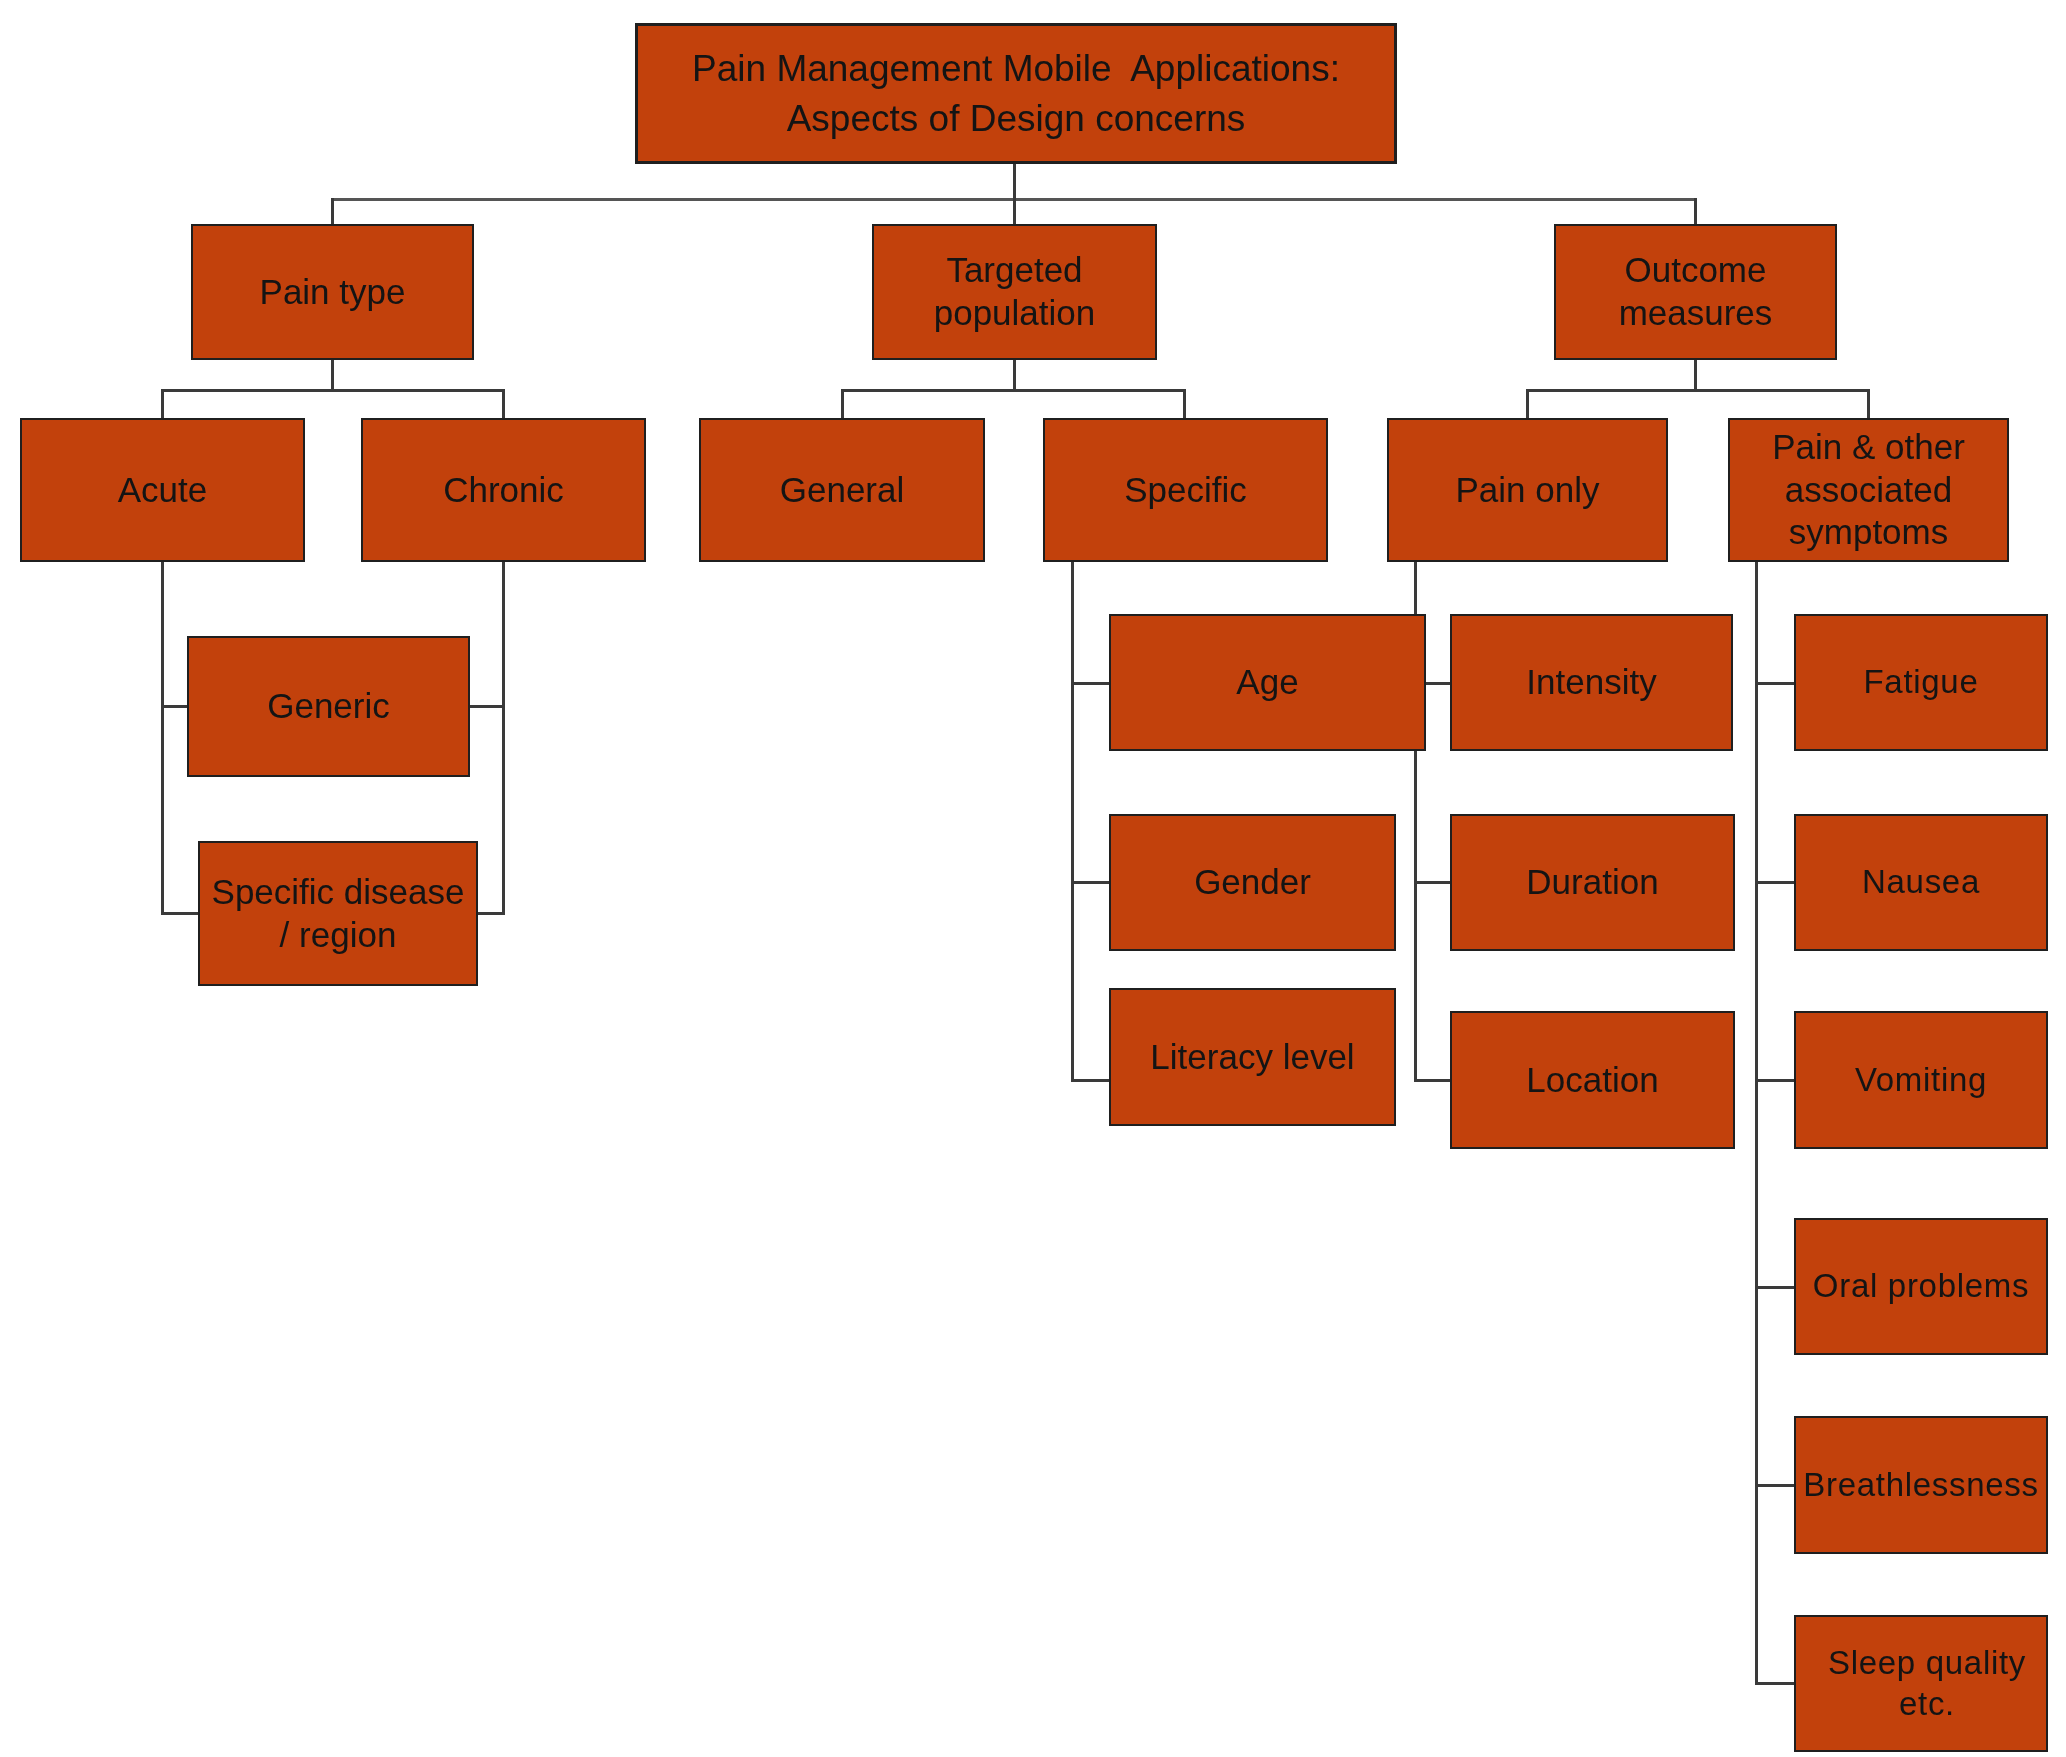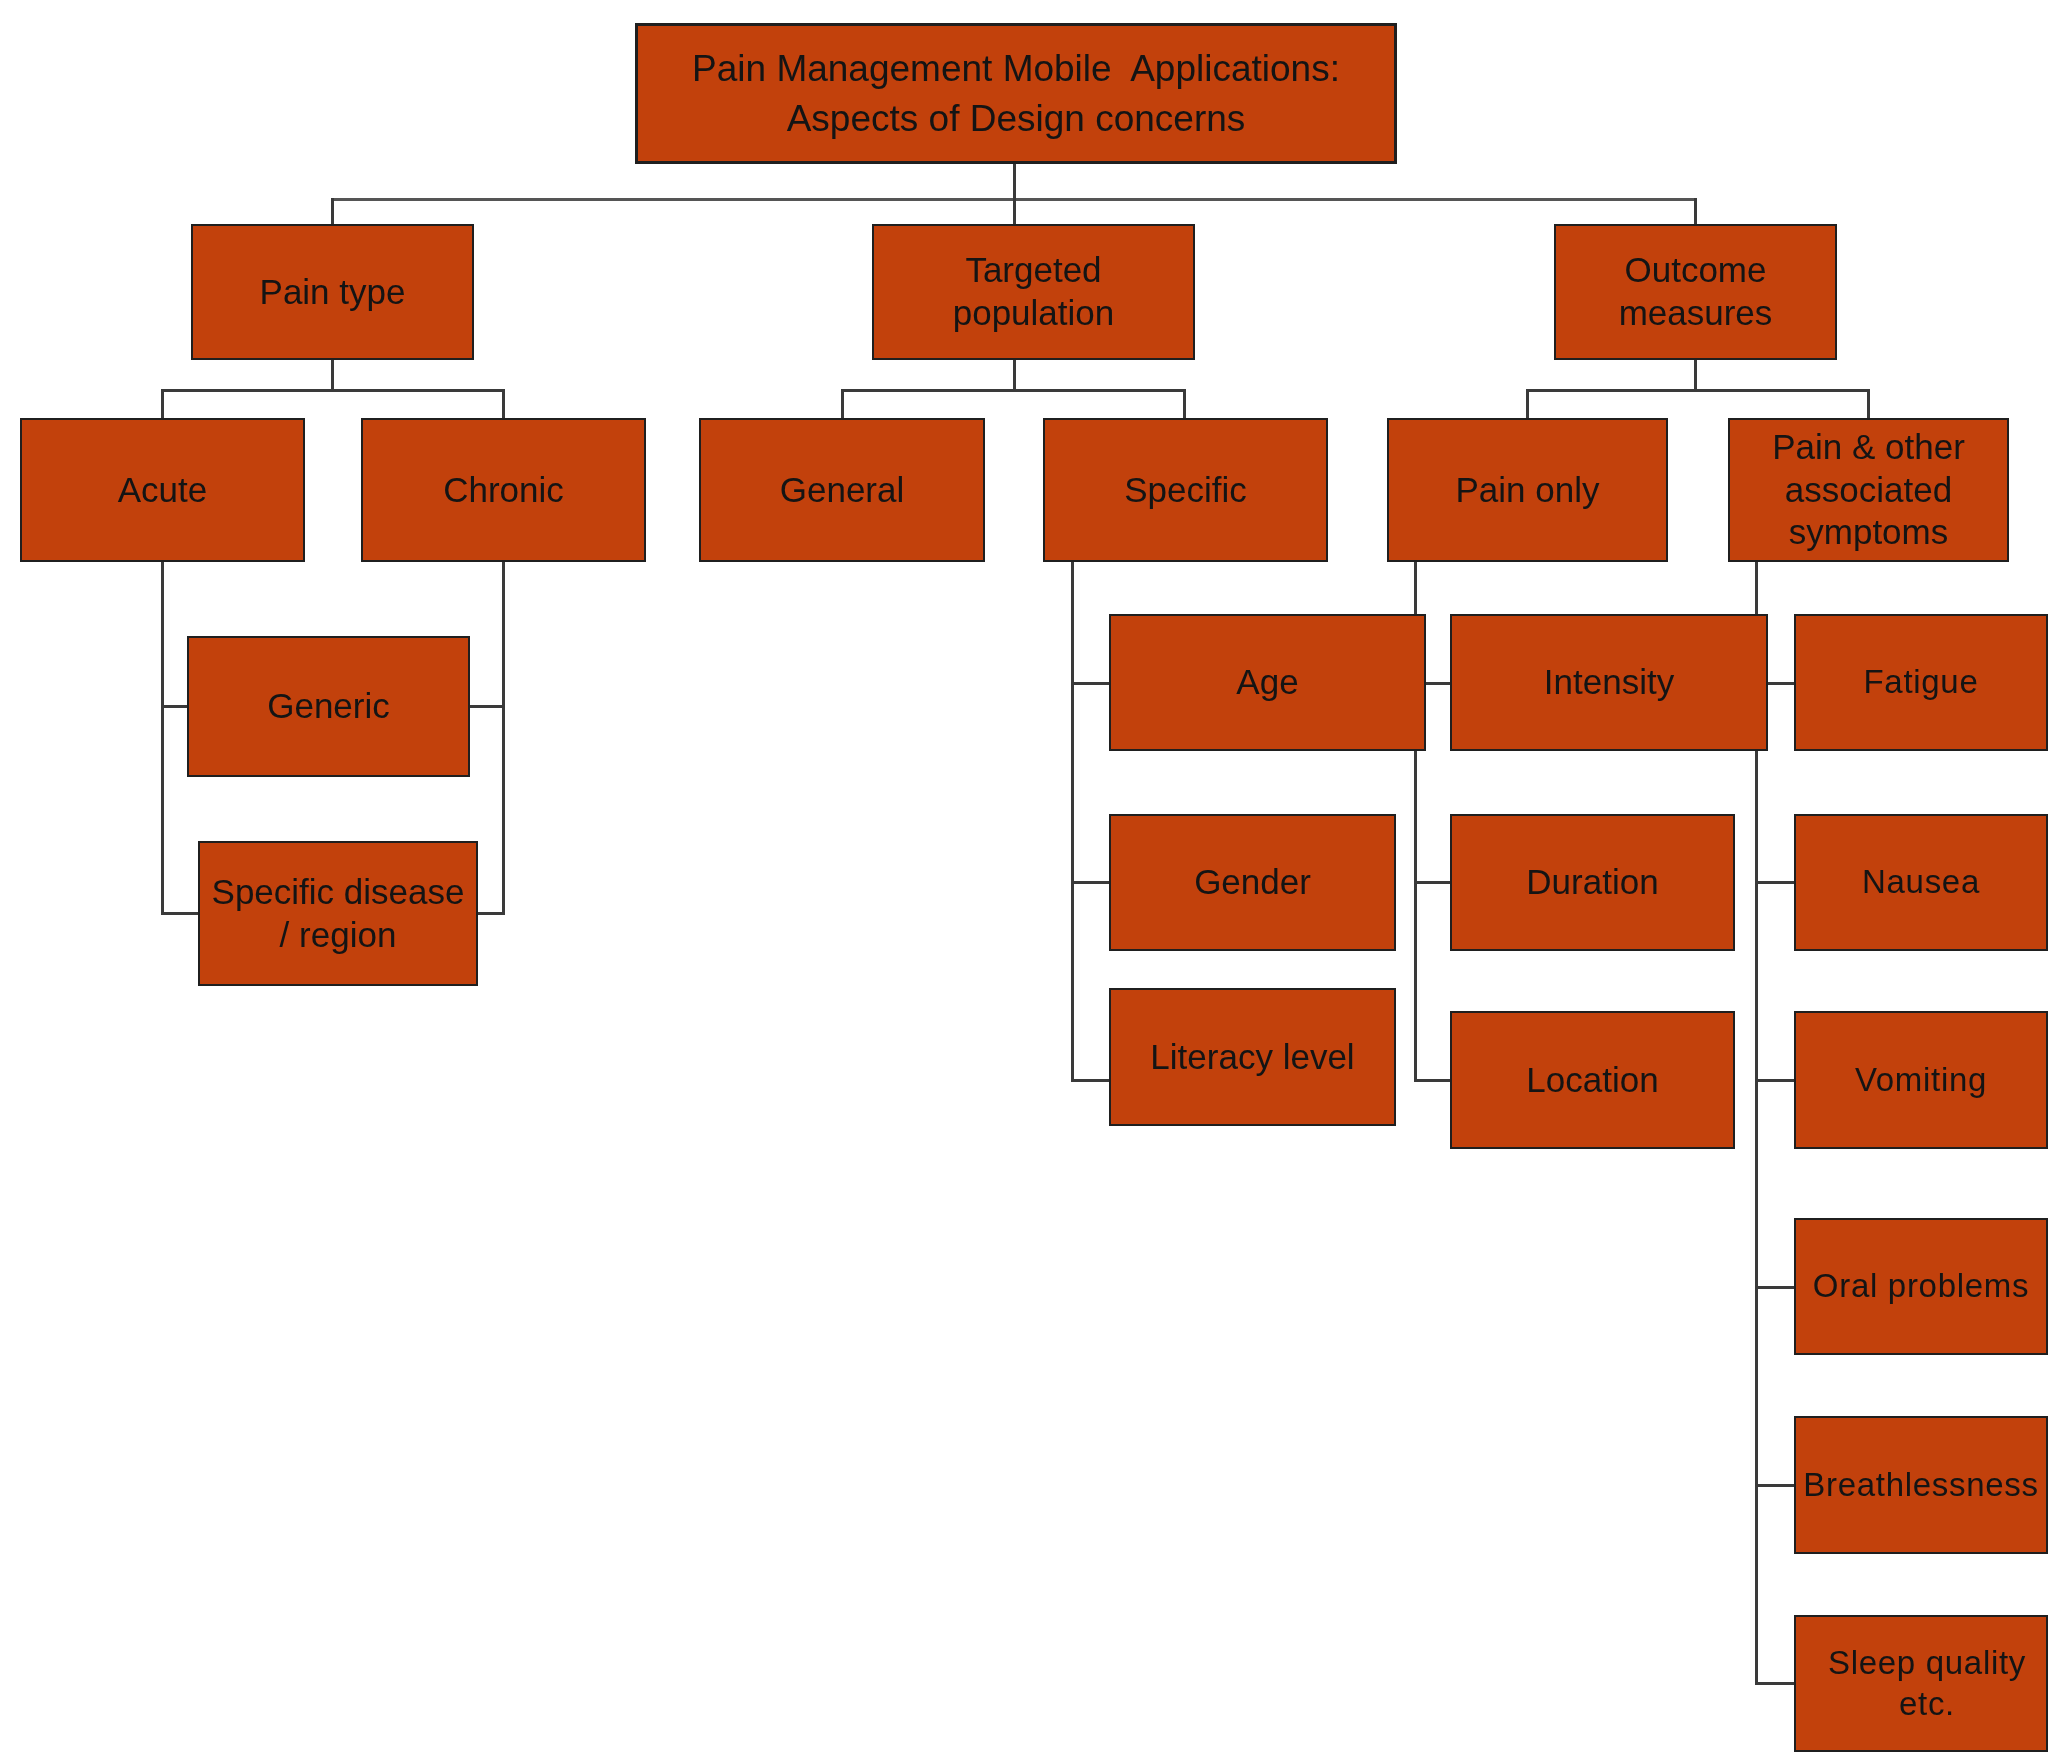--- a/index.html
+++ b/index.html
@@ -97,21 +97,21 @@
   <div class="line" style="left:1755px; top:881px; width:42px; height:2.6px;"></div>
   <div class="line" style="left:1755px; top:1079px; width:42px; height:2.6px;"></div>
   <div class="line" style="left:1755px; top:1286px; width:42px; height:2.6px;"></div>
   <div class="line" style="left:1755px; top:1484px; width:42px; height:2.6px;"></div>
   <div class="line" style="left:1755px; top:1682px; width:42px; height:2.6px;"></div>
 
   <div class="node title" style="left:635px; top:23px; width:762px; height:141px;">Pain Management Mobile  Applications:
 Aspects of Design concerns</div>
 
   <div class="node" style="left:191px; top:224px; width:283px; height:136px;">Pain type</div>
-  <div class="node" style="left:872px; top:224px; width:323px; height:136px;">Targeted
+  <div class="node" style="left:872px; top:224px; width:285px; height:136px;">Targeted
 population</div>
   <div class="node" style="left:1554px; top:224px; width:283px; height:136px;">Outcome
 measures</div>
 
   <div class="node" style="left:20px; top:418px; width:285px; height:144px;">Acute</div>
   <div class="node" style="left:361px; top:418px; width:285px; height:144px;">Chronic</div>
   <div class="node" style="left:699px; top:418px; width:286px; height:144px;">General</div>
   <div class="node" style="left:1043px; top:418px; width:285px; height:144px;">Specific</div>
   <div class="node" style="left:1387px; top:418px; width:281px; height:144px;">Pain only</div>
   <div class="node" style="left:1728px; top:418px; width:281px; height:144px;">Pain &amp; other
@@ -119,21 +119,21 @@
 symptoms</div>
 
   <div class="node" style="left:187px; top:636px; width:283px; height:141px;">Generic</div>
   <div class="node" style="left:198px; top:841px; width:280px; height:145px;">Specific disease
 / region</div>
 
   <div class="node" style="left:1109px; top:614px; width:317px; height:137px;">Age</div>
   <div class="node" style="left:1109px; top:814px; width:287px; height:137px;">Gender</div>
   <div class="node" style="left:1109px; top:988px; width:287px; height:138px;">Literacy level</div>
 
-  <div class="node" style="left:1450px; top:614px; width:318px; height:137px;">Intensity</div>
+  <div class="node" style="left:1450px; top:614px; width:283px; height:137px;">Intensity</div>
   <div class="node" style="left:1450px; top:814px; width:285px; height:137px;">Duration</div>
   <div class="node" style="left:1450px; top:1011px; width:285px; height:138px;">Location</div>
 
   <div class="node wide" style="left:1794px; top:614px; width:254px; height:137px;">Fatigue</div>
   <div class="node wide" style="left:1794px; top:814px; width:254px; height:137px;">Nausea</div>
   <div class="node wide" style="left:1794px; top:1011px; width:254px; height:138px;">Vomiting</div>
   <div class="node wide" style="left:1794px; top:1218px; width:254px; height:137px;">Oral problems</div>
   <div class="node wide" style="left:1794px; top:1416px; width:254px; height:138px;">Breathlessness</div>
   <div class="node wide" style="left:1794px; top:1615px; width:254px; height:137px;padding-left:12px;">Sleep quality
 etc.</div>

